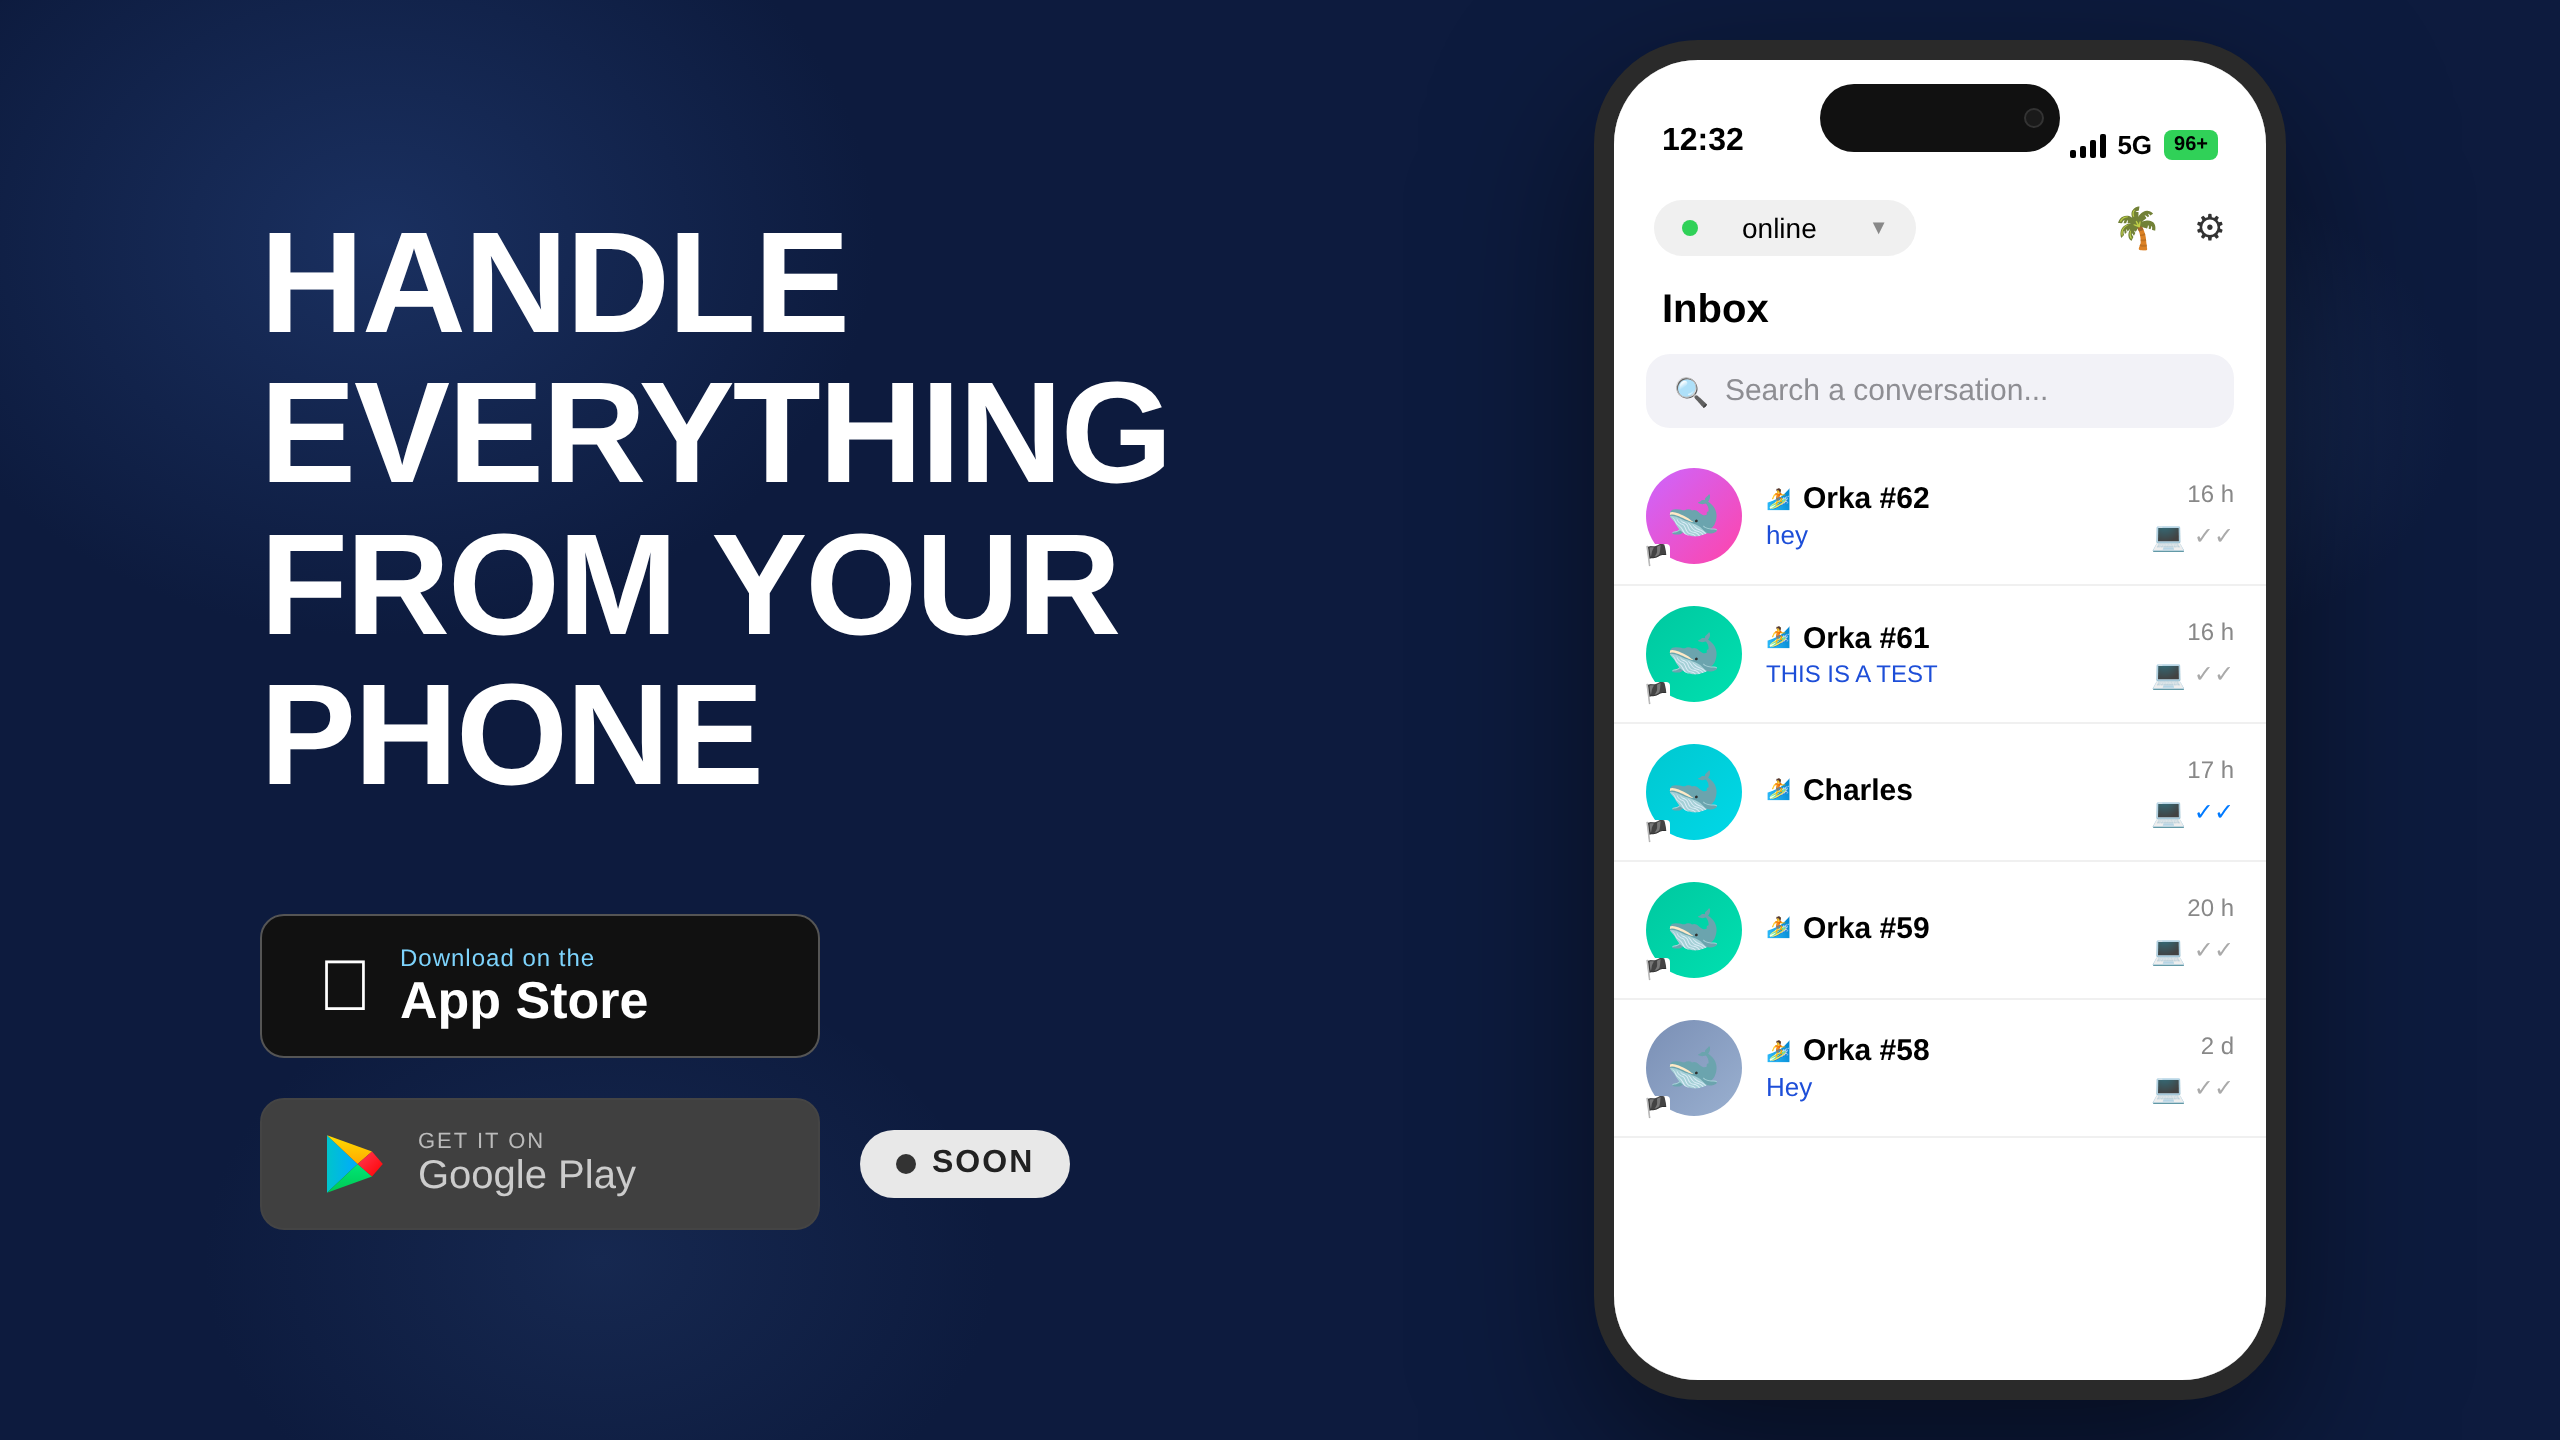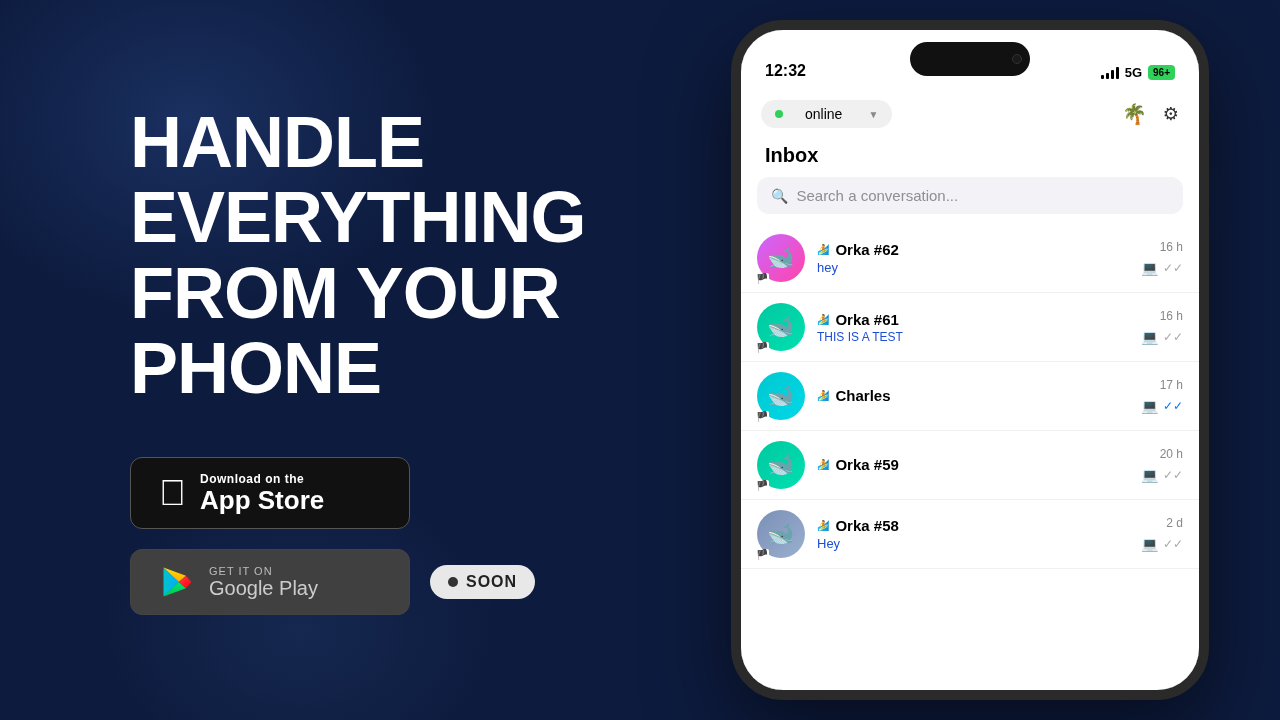--- a/index.html
+++ b/index.html
@@ -96,22 +96,22 @@
       line-height: 1;
     }
 
     .app-store-btn .btn-text-group {
       display: flex;
       flex-direction: column;
     }
 
     .app-store-btn .btn-small-text {
       font-size: 12px;
-      font-weight: 700;
-      color: #ffffff;
+      font-weight: 400;
+      color: #7dd3fc;
       letter-spacing: 0.5px;
     }
 
     .app-store-btn .btn-large-text {
       font-size: 26px;
       font-weight: 600;
       color: #ffffff;
       line-height: 1.1;
     }
 
@@ -185,21 +185,21 @@
     
     .right-panel {
       flex: 1;
       display: flex;
       align-items: center;
       justify-content: center;
       padding: 20px 40px 20px 0;
     }
 
     .phone-frame {
-      width: 478px;
+      width: 346px;
       height: 680px;
       background: #f5f5f5;
       border-radius: 52px;
       border: 10px solid #2a2a2a;
       position: relative;
       overflow: hidden;
       box-shadow: 0 30px 80px rgba(0,0,0,0.5), inset 0 0 0 1px #444;
     }
 
     

